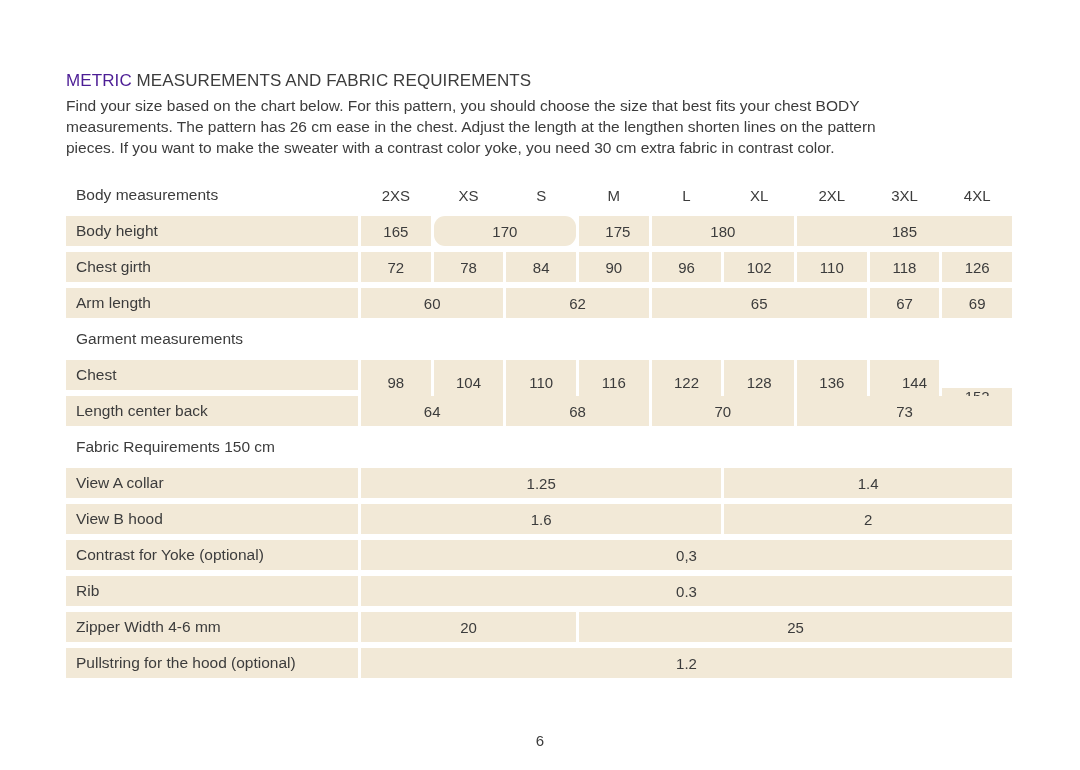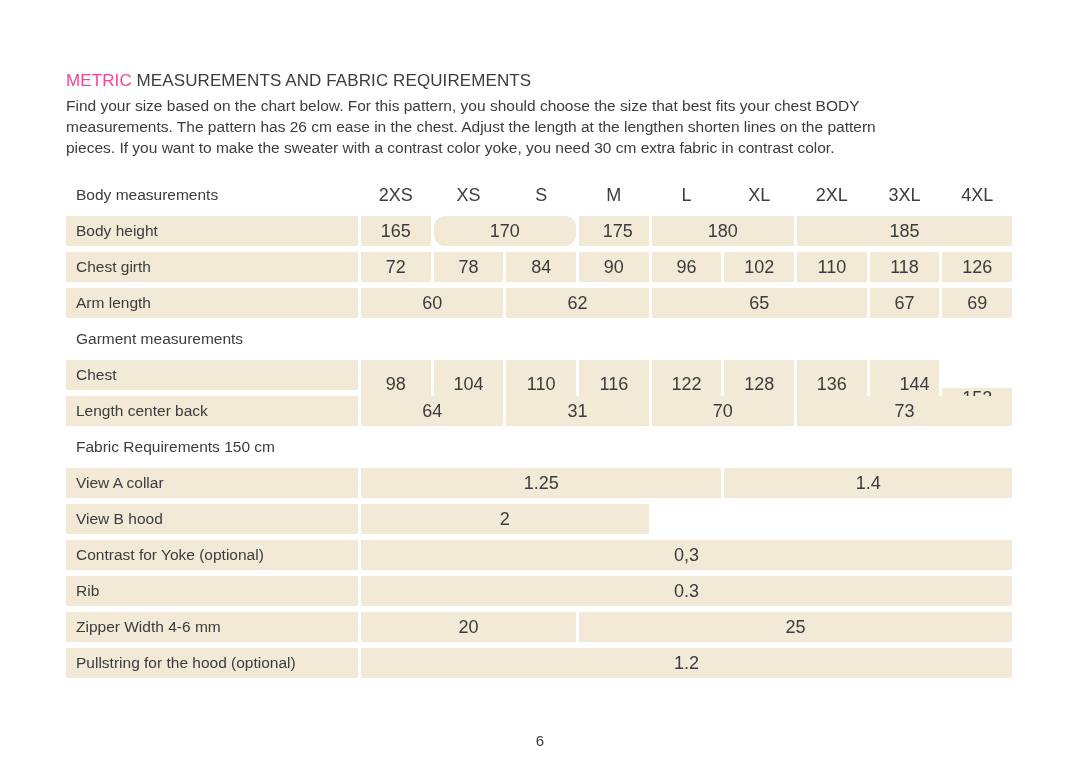--- a/index.html
+++ b/index.html
@@ -17,21 +17,21 @@
   }
   .heading {
     position: absolute;
     left: 66px;
     top: 71px;
     font-size: 17px;
     line-height: 20px;
     letter-spacing: 0.1px;
     white-space: nowrap;
   }
-  .heading .accent { color: #ec4899; margin-top: 42px; }
+  .heading .accent { color: #4c1d95; margin-top: 42px; }
   .intro {
     position: absolute;
     left: 66px;
     top: 95px;
     width: 950px;
     font-size: 15.5px;
     line-height: 21px;
     white-space: pre-line;
   }
   .size-table {
@@ -62,21 +62,21 @@
     flex: 1;
     display: grid;
     grid-template-columns: repeat(9, 1fr);
     column-gap: 3px;
   }
   .cell {
     background: #f2e9d7;
     display: flex;
     align-items: center;
     justify-content: center;
-    font-size: 18px;
+    font-size: 15px;
   }
   .cell.transparent { background: transparent; }
   .section-label {
     display: flex;
     align-items: center;
     padding-left: 10px;
     font-size: 15.5px;
   }
   .page-number {
     position: absolute;
@@ -161,38 +161,39 @@
         <div class="cell" style="grid-column: span 1;">128</div>
         <div class="cell" style="grid-column: span 1;">136</div>
         <div class="cell" style="grid-column: span 1; padding-left: 20px;">144</div>
         <div class="cell" style="grid-column: span 1; margin-top: 28px;">152</div>
       </div>
     </div>
     <div class="trow">
       <div class="label-cell">Length center back</div>
       <div class="cells">
         <div class="cell" style="grid-column: span 2;">64</div>
-        <div class="cell" style="grid-column: span 2;">31</div>
+        <div class="cell" style="grid-column: span 2;">68</div>
         <div class="cell" style="grid-column: span 2;">70</div>
         <div class="cell" style="grid-column: span 3;">73</div>
       </div>
     </div>
     <div class="trow no-bg">
       <div class="section-label">Fabric Requirements 150 cm</div>
     </div>
     <div class="trow">
       <div class="label-cell">View A collar</div>
       <div class="cells">
         <div class="cell" style="grid-column: span 5;">1.25</div>
         <div class="cell" style="grid-column: span 4;">1.4</div>
       </div>
     </div>
     <div class="trow">
       <div class="label-cell">View B hood</div>
       <div class="cells">
+        <div class="cell" style="grid-column: span 5;">1.6</div>
         <div class="cell" style="grid-column: span 4;">2</div>
       </div>
     </div>
     <div class="trow">
       <div class="label-cell">Contrast for Yoke (optional)</div>
       <div class="cells">
         <div class="cell" style="grid-column: span 9;">0,3</div>
       </div>
     </div>
     <div class="trow">

